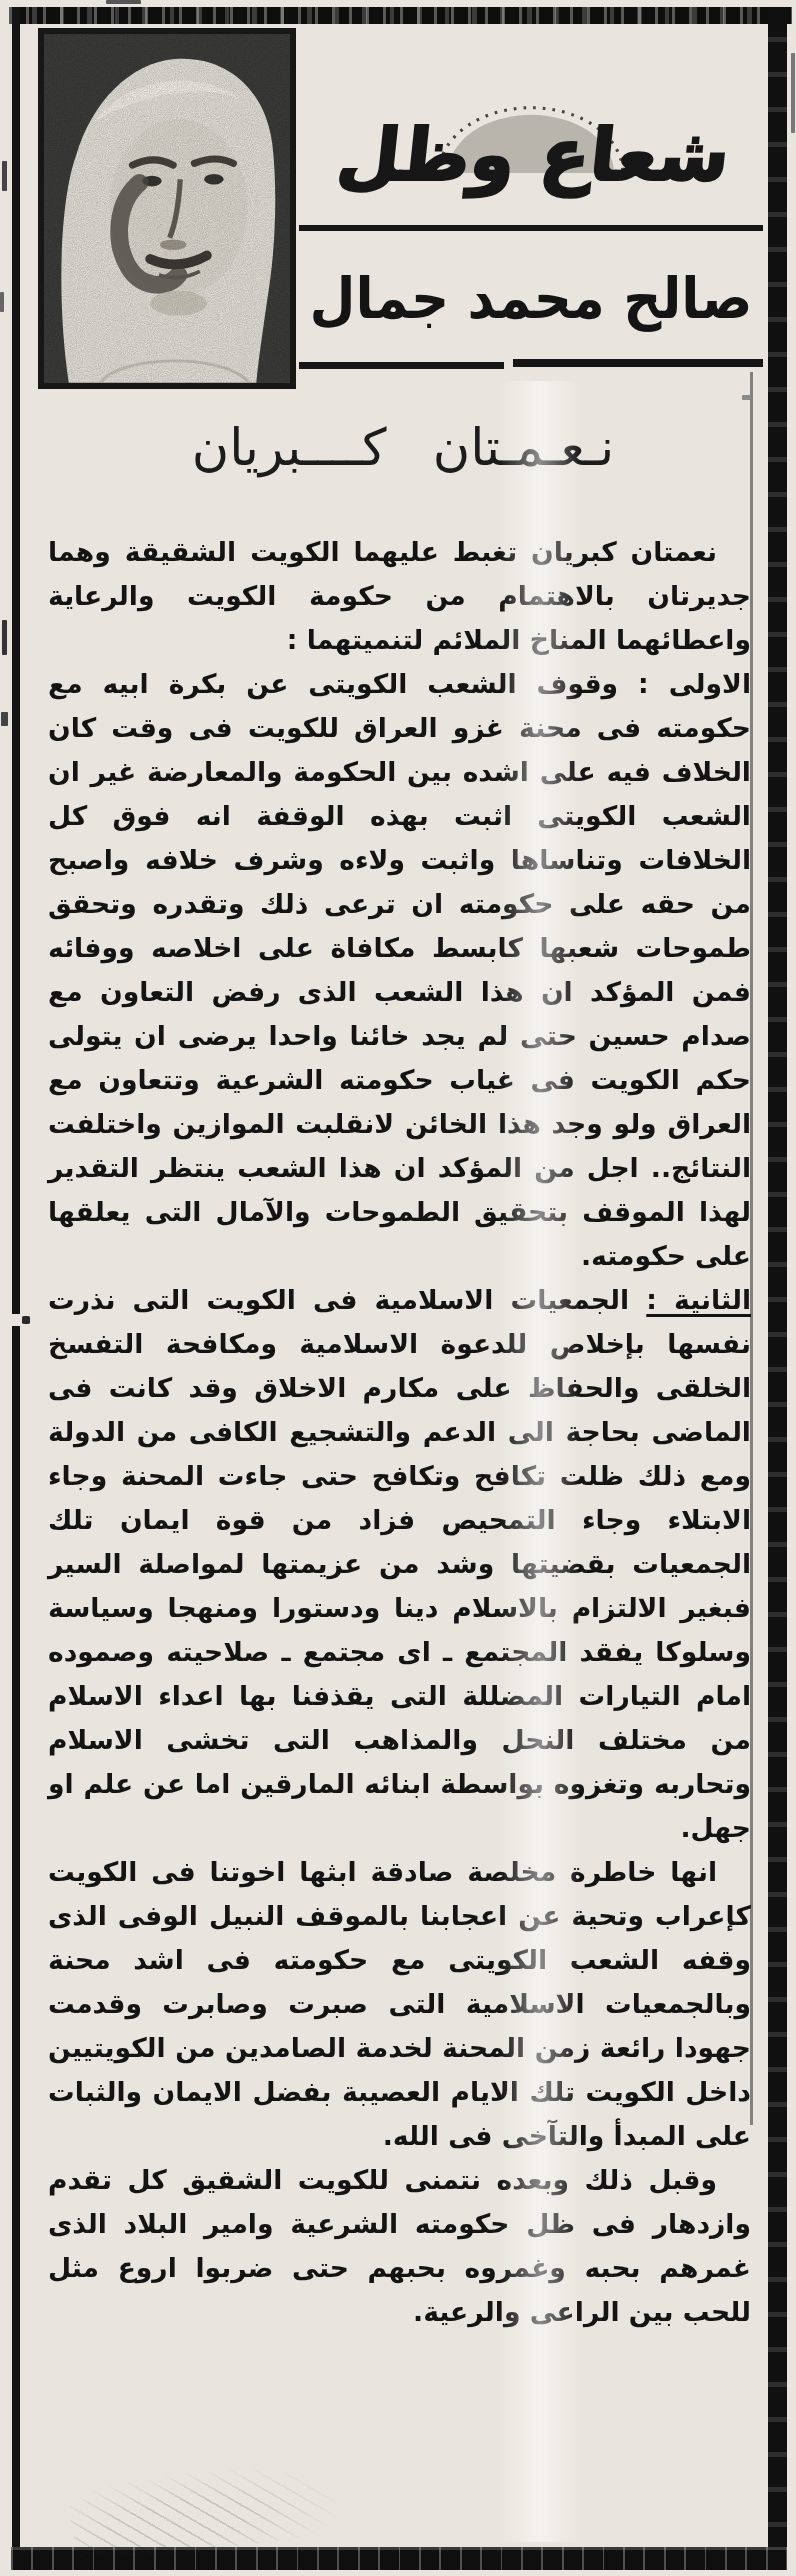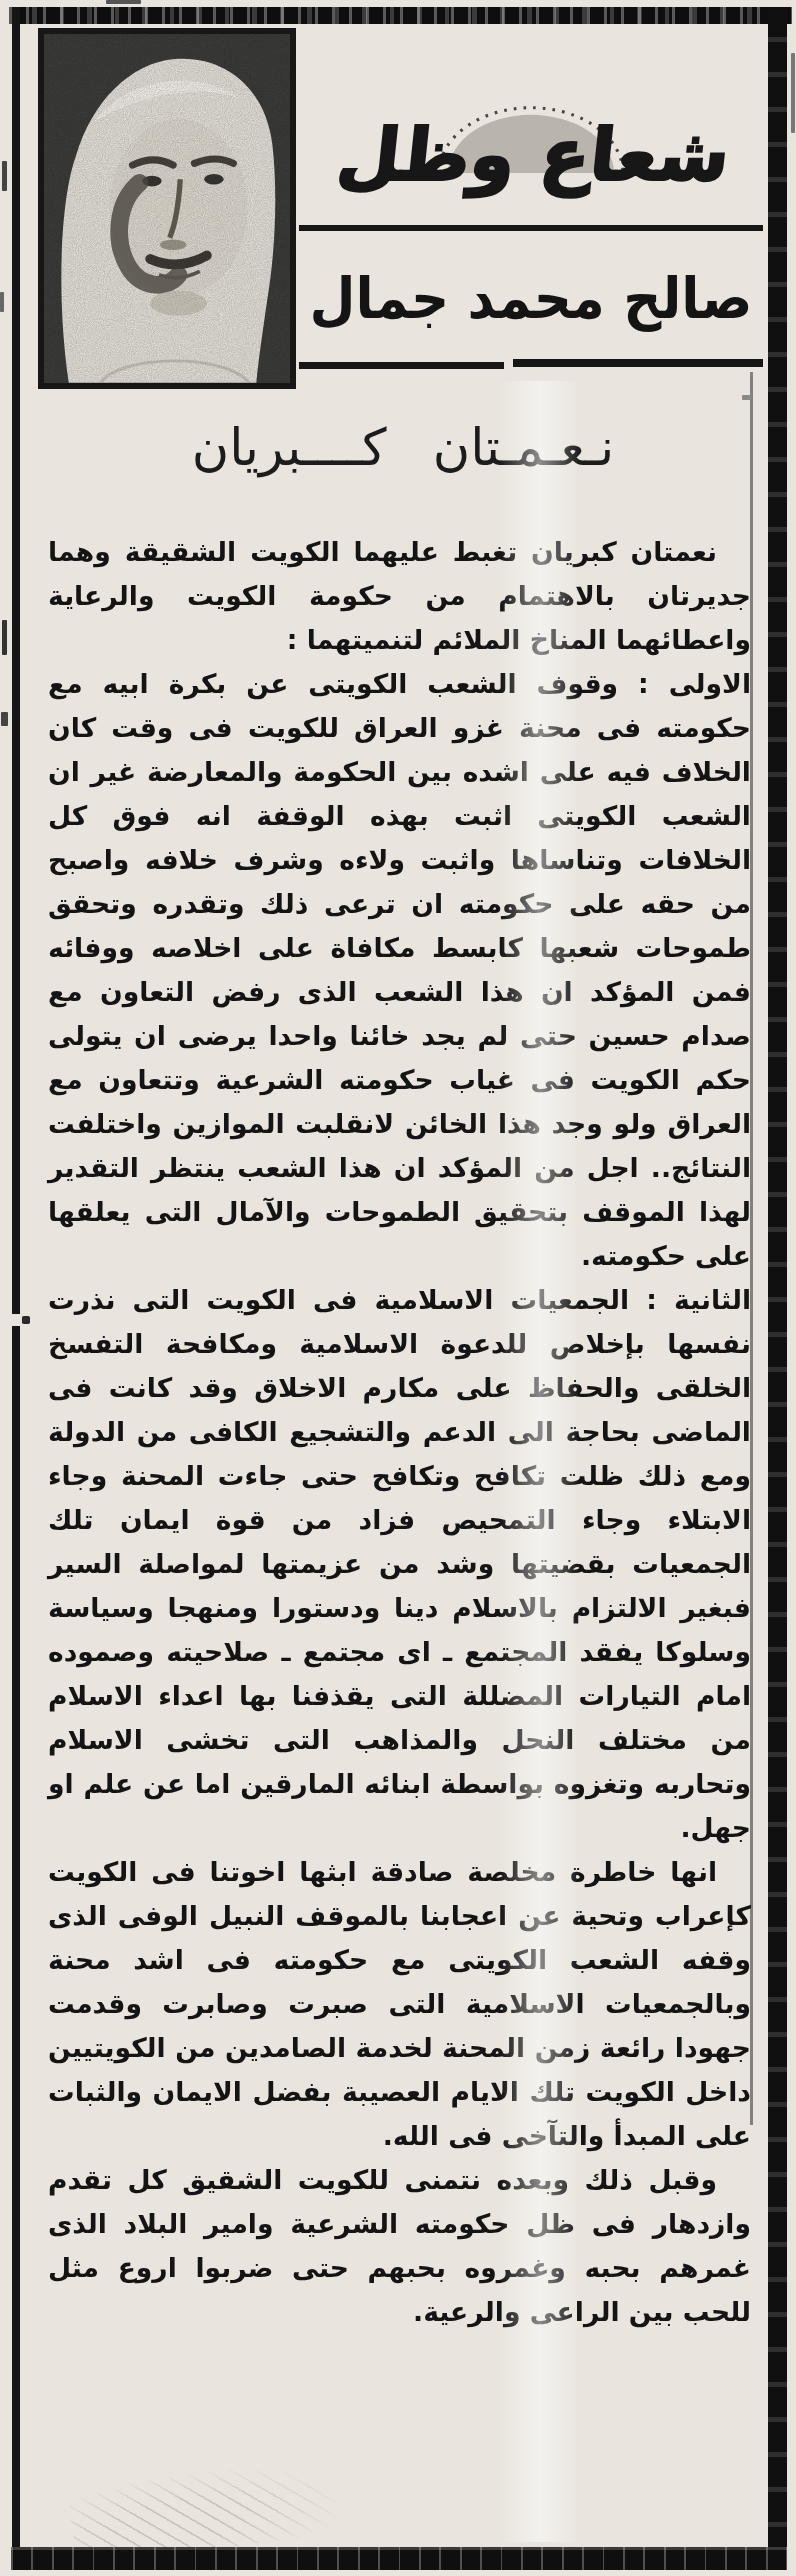--- a/index.html
+++ b/index.html
@@ -46,21 +46,21 @@
     word-spacing:30px;direction:rtl;}
   
   .body{position:absolute;left:48px;top:530px;width:703px;direction:rtl;
     font-size:26.6px;font-weight:bold;line-height:44px;
     text-align:justify;color:#141414;}
   .body p{margin:0;}
   .p-indent{text-indent:34px;}
   .p2{margin-top:14px;}
   .p3{margin-top:50px;}
   .p4{margin-top:30px;}
-  .lead-underline{text-underline-offset:5.3px;text-decoration-thickness:2.7px;}
+  .lead-underline{text-decoration:underline;text-underline-offset:5.3px;text-decoration-thickness:2.7px;}
   
   .crease{position:absolute;left:500px;top:381px;width:80px;height:2161px;
     background:linear-gradient(90deg,rgba(255,255,255,0) 0,rgba(255,255,255,.5) 50%,rgba(255,255,255,0) 100%);
     pointer-events:none;}
   .smudge{position:absolute;left:71px;top:2471px;width:266px;height:80px;
     background:repeating-linear-gradient(38deg, rgba(40,40,40,.35) 0 1.8px, rgba(0,0,0,0) 1.8px 12.4px);
     opacity:.45;transform:rotate(-8deg);
     -webkit-mask-image:radial-gradient(ellipse at 40% 60%,#000 30%,transparent 75%);
     mask-image:radial-gradient(ellipse at 40% 60%,#000 30%,transparent 75%);}
   .speck{position:absolute;background:#444;border-radius:0.9px;}

